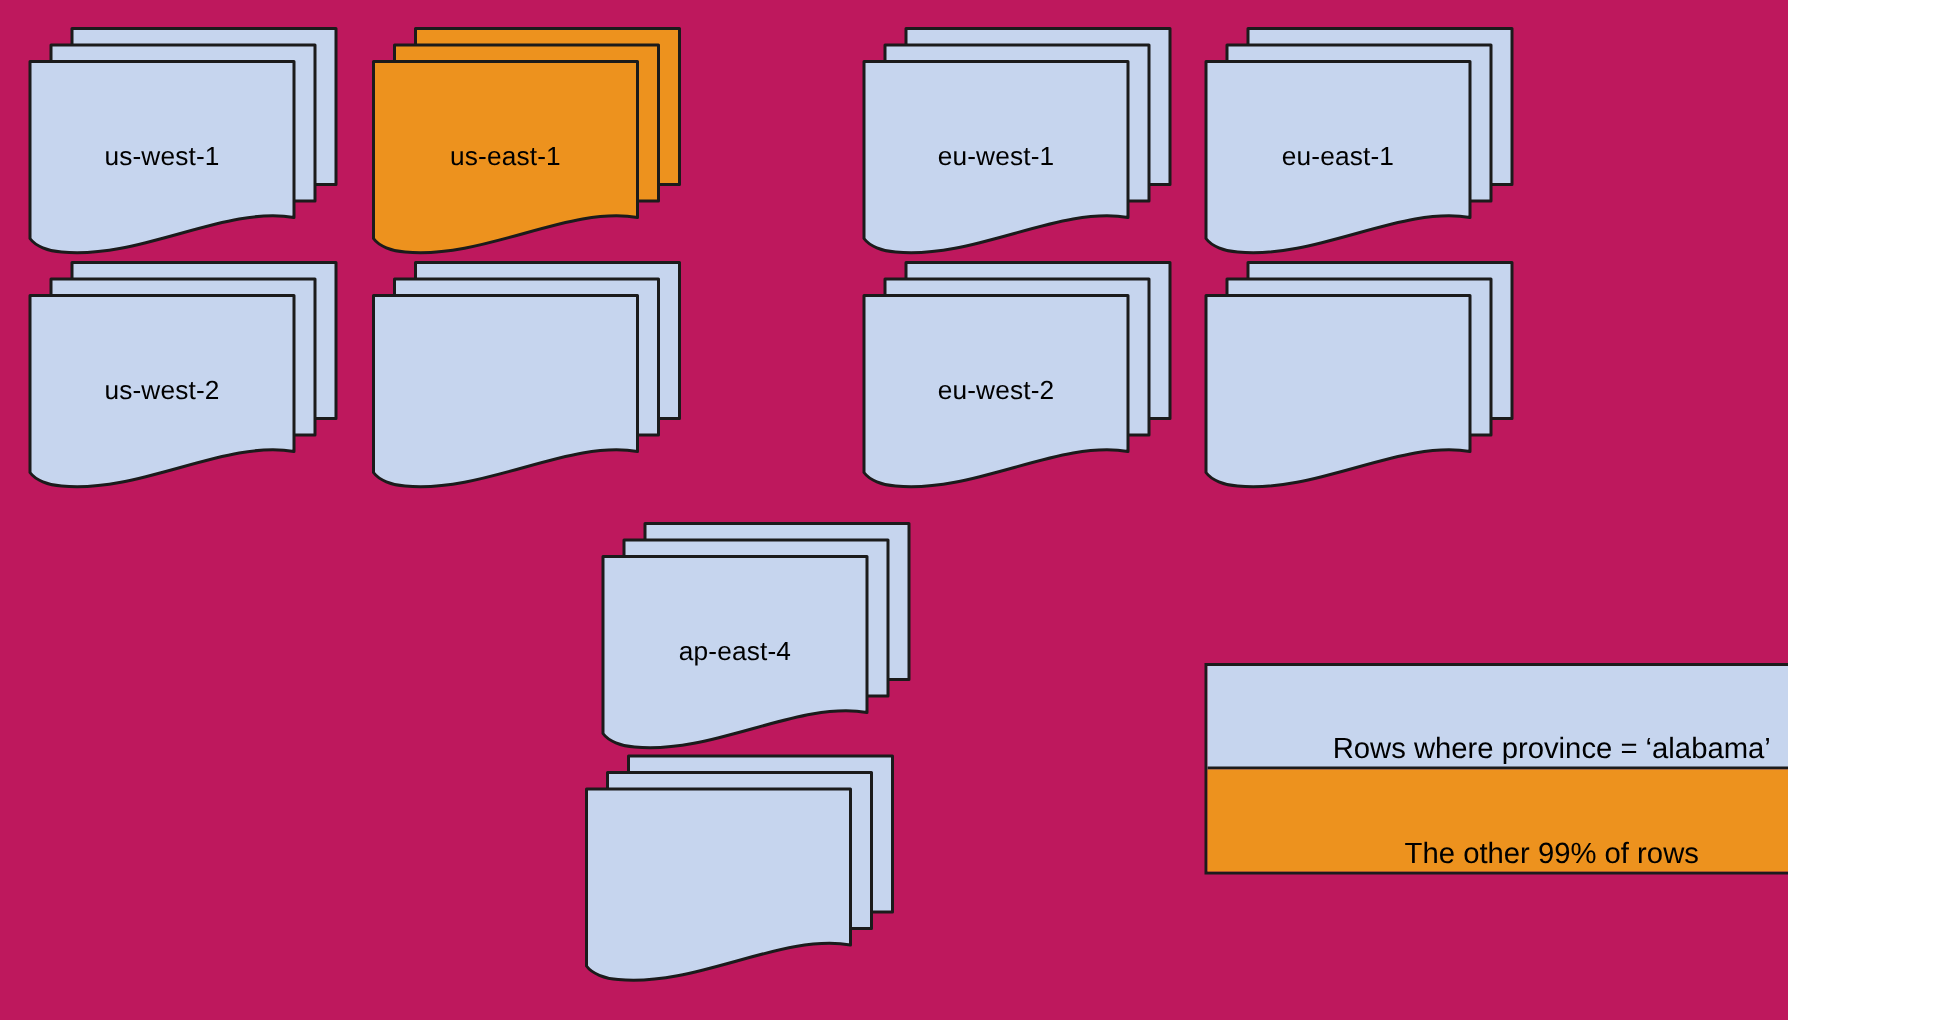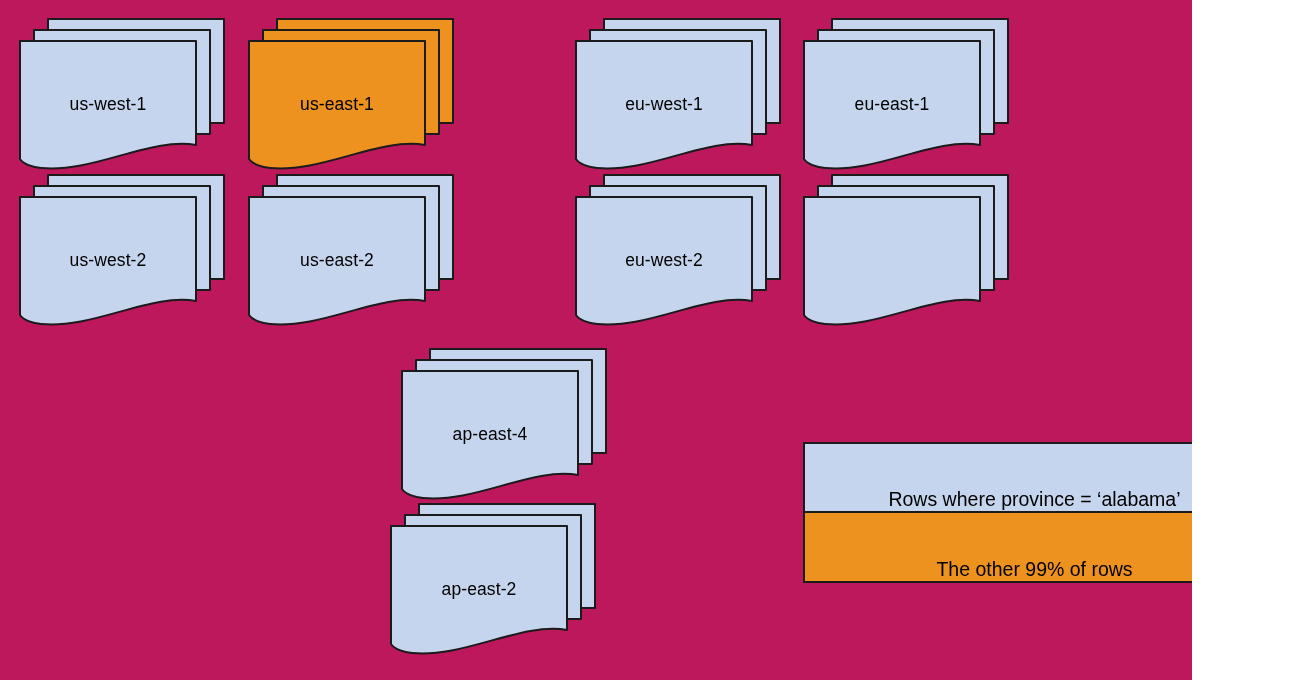--- a/index.html
+++ b/index.html
@@ -115,21 +115,20 @@
           <path d="M 0,0 L 176,0 L 176,104 C 130.24,96 73.92,132 21.119999999999997,127 C 12.32,126.5 3.52,123 0,118 Z" transform="translate(1,23)" fill="#c6d5ee" stroke="#1b1b1b" stroke-width="2" stroke-linejoin="round"></path>
         </svg>
         <div class="doc-label" style="transform: translate(1px, 23px);">us-west-2</div>
       </div>
       <div class="doc-stack" style="left: 248px; top: 174px;">
         <svg width="208" height="156">
           <path d="M 0,0 L 176,0 L 176,104 L 0,104 Z" transform="translate(29,1)" fill="#c6d5ee" stroke="#1b1b1b" stroke-width="2" stroke-linejoin="round"></path>
           <path d="M 0,0 L 176,0 L 176,104 L 0,104 Z" transform="translate(15,12)" fill="#c6d5ee" stroke="#1b1b1b" stroke-width="2" stroke-linejoin="round"></path>
           <path d="M 0,0 L 176,0 L 176,104 C 130.24,96 73.92,132 21.119999999999997,127 C 12.32,126.5 3.52,123 0,118 Z" transform="translate(1,23)" fill="#c6d5ee" stroke="#1b1b1b" stroke-width="2" stroke-linejoin="round"></path>
         </svg>
-        <div class="doc-label" style="transform: translate(1px, 23px);">us-east-2</div>
       </div>
       <div class="doc-stack" style="left: 575px; top: 174px;">
         <svg width="208" height="156">
           <path d="M 0,0 L 176,0 L 176,104 L 0,104 Z" transform="translate(29,1)" fill="#c6d5ee" stroke="#1b1b1b" stroke-width="2" stroke-linejoin="round"></path>
           <path d="M 0,0 L 176,0 L 176,104 L 0,104 Z" transform="translate(15,12)" fill="#c6d5ee" stroke="#1b1b1b" stroke-width="2" stroke-linejoin="round"></path>
           <path d="M 0,0 L 176,0 L 176,104 C 130.24,96 73.92,132 21.119999999999997,127 C 12.32,126.5 3.52,123 0,118 Z" transform="translate(1,23)" fill="#c6d5ee" stroke="#1b1b1b" stroke-width="2" stroke-linejoin="round"></path>
         </svg>
         <div class="doc-label" style="transform: translate(1px, 23px);">eu-west-2</div>
       </div>
       <div class="doc-stack" style="left: 803px; top: 174px;">
@@ -146,21 +145,20 @@
           <path d="M 0,0 L 176,0 L 176,104 C 130.24,96 73.92,132 21.119999999999997,127 C 12.32,126.5 3.52,123 0,118 Z" transform="translate(1,23)" fill="#c6d5ee" stroke="#1b1b1b" stroke-width="2" stroke-linejoin="round"></path>
         </svg>
         <div class="doc-label" style="transform: translate(1px, 23px);">ap-east-4</div>
       </div>
       <div class="doc-stack" style="left: 390px; top: 503px;">
         <svg width="208" height="156">
           <path d="M 0,0 L 176,0 L 176,104 L 0,104 Z" transform="translate(29,1)" fill="#c6d5ee" stroke="#1b1b1b" stroke-width="2" stroke-linejoin="round"></path>
           <path d="M 0,0 L 176,0 L 176,104 L 0,104 Z" transform="translate(15,12)" fill="#c6d5ee" stroke="#1b1b1b" stroke-width="2" stroke-linejoin="round"></path>
           <path d="M 0,0 L 176,0 L 176,104 C 130.24,96 73.92,132 21.119999999999997,127 C 12.32,126.5 3.52,123 0,118 Z" transform="translate(1,23)" fill="#c6d5ee" stroke="#1b1b1b" stroke-width="2" stroke-linejoin="round"></path>
         </svg>
-        <div class="doc-label" style="transform: translate(1px, 23px);">ap-east-2</div>
       </div>
     </div>
 
   <div class="legend">
     <div class="legend-row top" style="background: rgb(198, 213, 238);">
       <span>Rows where province = ‘alabama’</span>
     </div>
     <div class="legend-row bottom" style="background: rgb(237, 146, 30);">
       <span>The other 99% of rows</span>
     </div>

